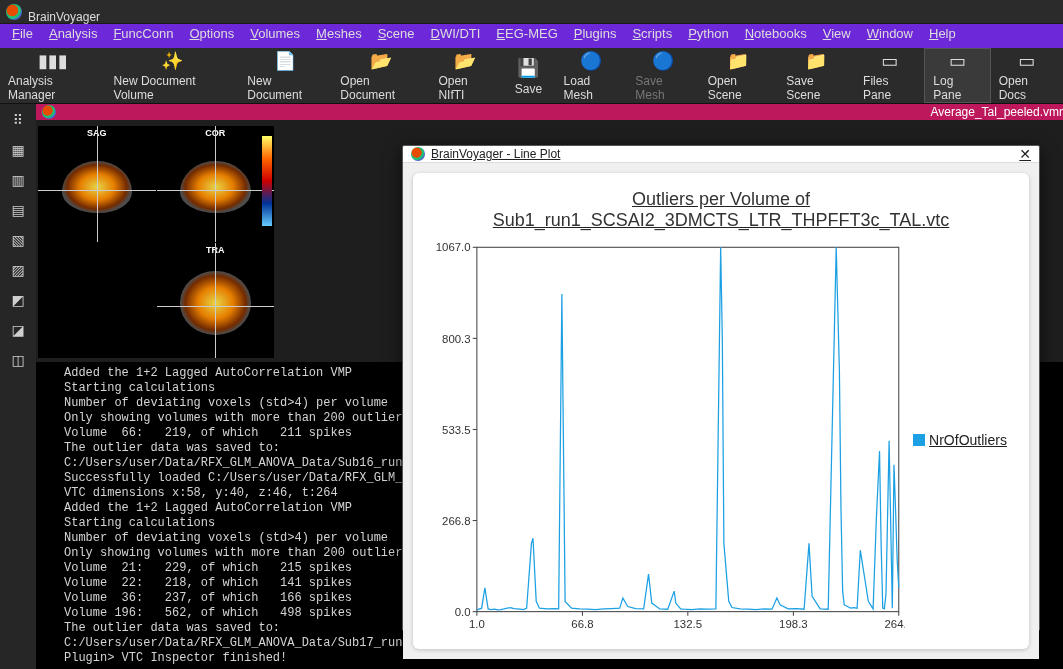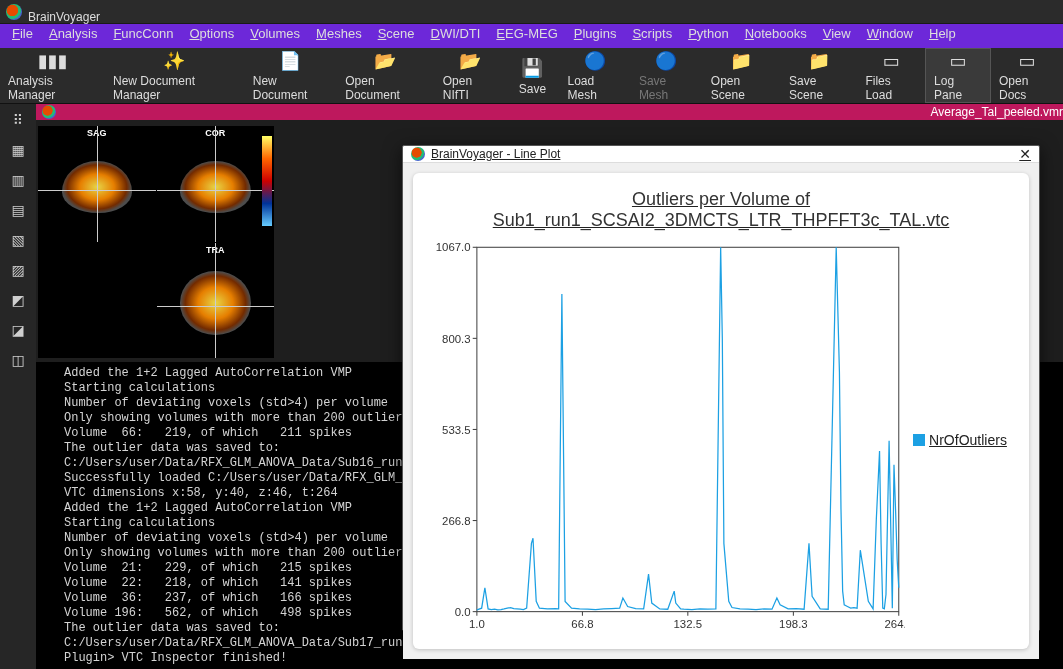--- a/index.html
+++ b/index.html
@@ -104,21 +104,21 @@
     <div class="menu-item"><u>H</u>elp</div>
   </div>
 
 <div class="toolbar" id="toolbar">
     <div class="tool-btn">
       <div class="ticon">▮▮▮</div>
       <div>Analysis Manager</div>
     </div>
     <div class="tool-btn">
       <div class="ticon">✨</div>
-      <div>New Document Manager</div>
+      <div>New Document Volume</div>
     </div>
     <div class="tool-btn">
       <div class="ticon">📄</div>
       <div>New Document</div>
     </div>
     <div class="tool-btn">
       <div class="ticon">📂</div>
       <div>Open Document</div>
     </div>
     <div class="tool-btn">
@@ -140,21 +140,21 @@
     <div class="tool-btn">
       <div class="ticon">📁</div>
       <div>Open Scene</div>
     </div>
     <div class="tool-btn">
       <div class="ticon">📁</div>
       <div>Save Scene</div>
     </div>
     <div class="tool-btn">
       <div class="ticon">▭</div>
-      <div>Files Load</div>
+      <div>Files Pane</div>
     </div>
     <div class="tool-btn active">
       <div class="ticon">▭</div>
       <div>Log Pane</div>
     </div>
     <div class="tool-btn">
       <div class="ticon">▭</div>
       <div>Open Docs</div>
     </div>
   </div>

